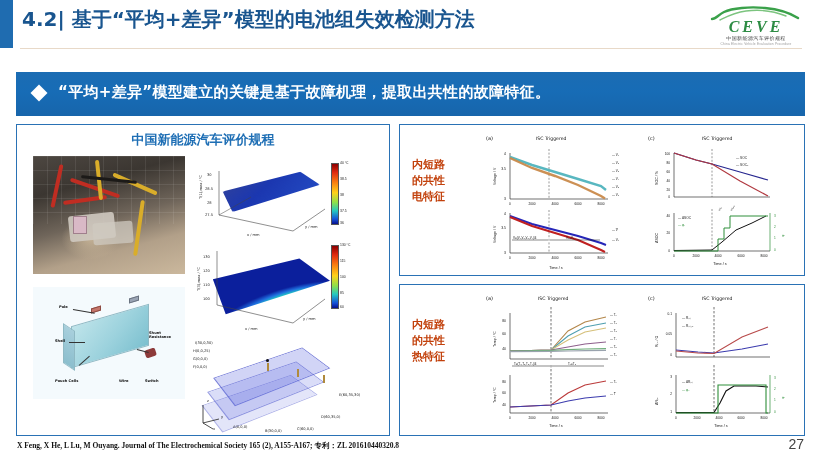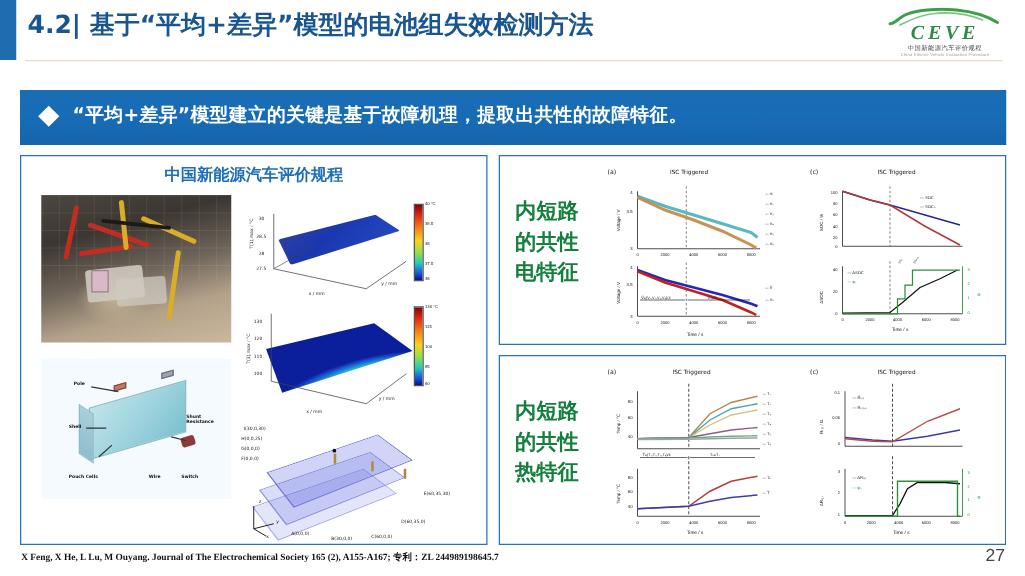--- a/index.html
+++ b/index.html
@@ -63,21 +63,21 @@
   #panel-rb    { left:399px; top:284px; width:406px; height:152px; }
 
   #left-title {
     position:absolute; left:0; top:6px; width:100%; text-align:center;
     font-size:13px; font-weight:bold; color:#1f6fb5;
     font-family:"DejaVu Sans","Liberation Sans",sans-serif;
   }
 
   .side-label {
     position:absolute; left:12px; top:32px; width:58px;
-    font-size:17px; font-weight:bold; color:#15803d; line-height:1.45;
+    font-size:11px; font-weight:bold; color:#c2410c; line-height:1.45;
     font-family:"DejaVu Sans","Liberation Sans",sans-serif;
   }
   .side-label div { display:block; }
 
   
   #left-figs { position:absolute; left:4px; top:26px; width:366px; height:282px; }
 
   
   #photo-rig {
     position:absolute; left:12px; top:5px; width:152px; height:118px;
@@ -549,14 +549,14 @@
         <text x="45" y="52" font-size="3.8" text-anchor="middle" fill="#111">Time / s</text>
         <g font-size="3.2" fill="#111">
           <text x="6" y="8">— ΔR₍₁₎</text>
             <text x="6" y="16" fill="#2f8f3a">— φ₂</text>
         </g>
       </g>
     </svg>
   </div>
 </div>
 
-<div id="footer-ref">X Feng, X He, L Lu, M Ouyang. Journal of The Electrochemical Society 165 (2), A155-A167; 专利：ZL 244989198645.7</div>
+<div id="footer-ref">X Feng, X He, L Lu, M Ouyang. Journal of The Electrochemical Society 165 (2), A155-A167; 专利：ZL 201610440320.8</div>
 <div id="page-num">27</div>
 
 </body></html>

